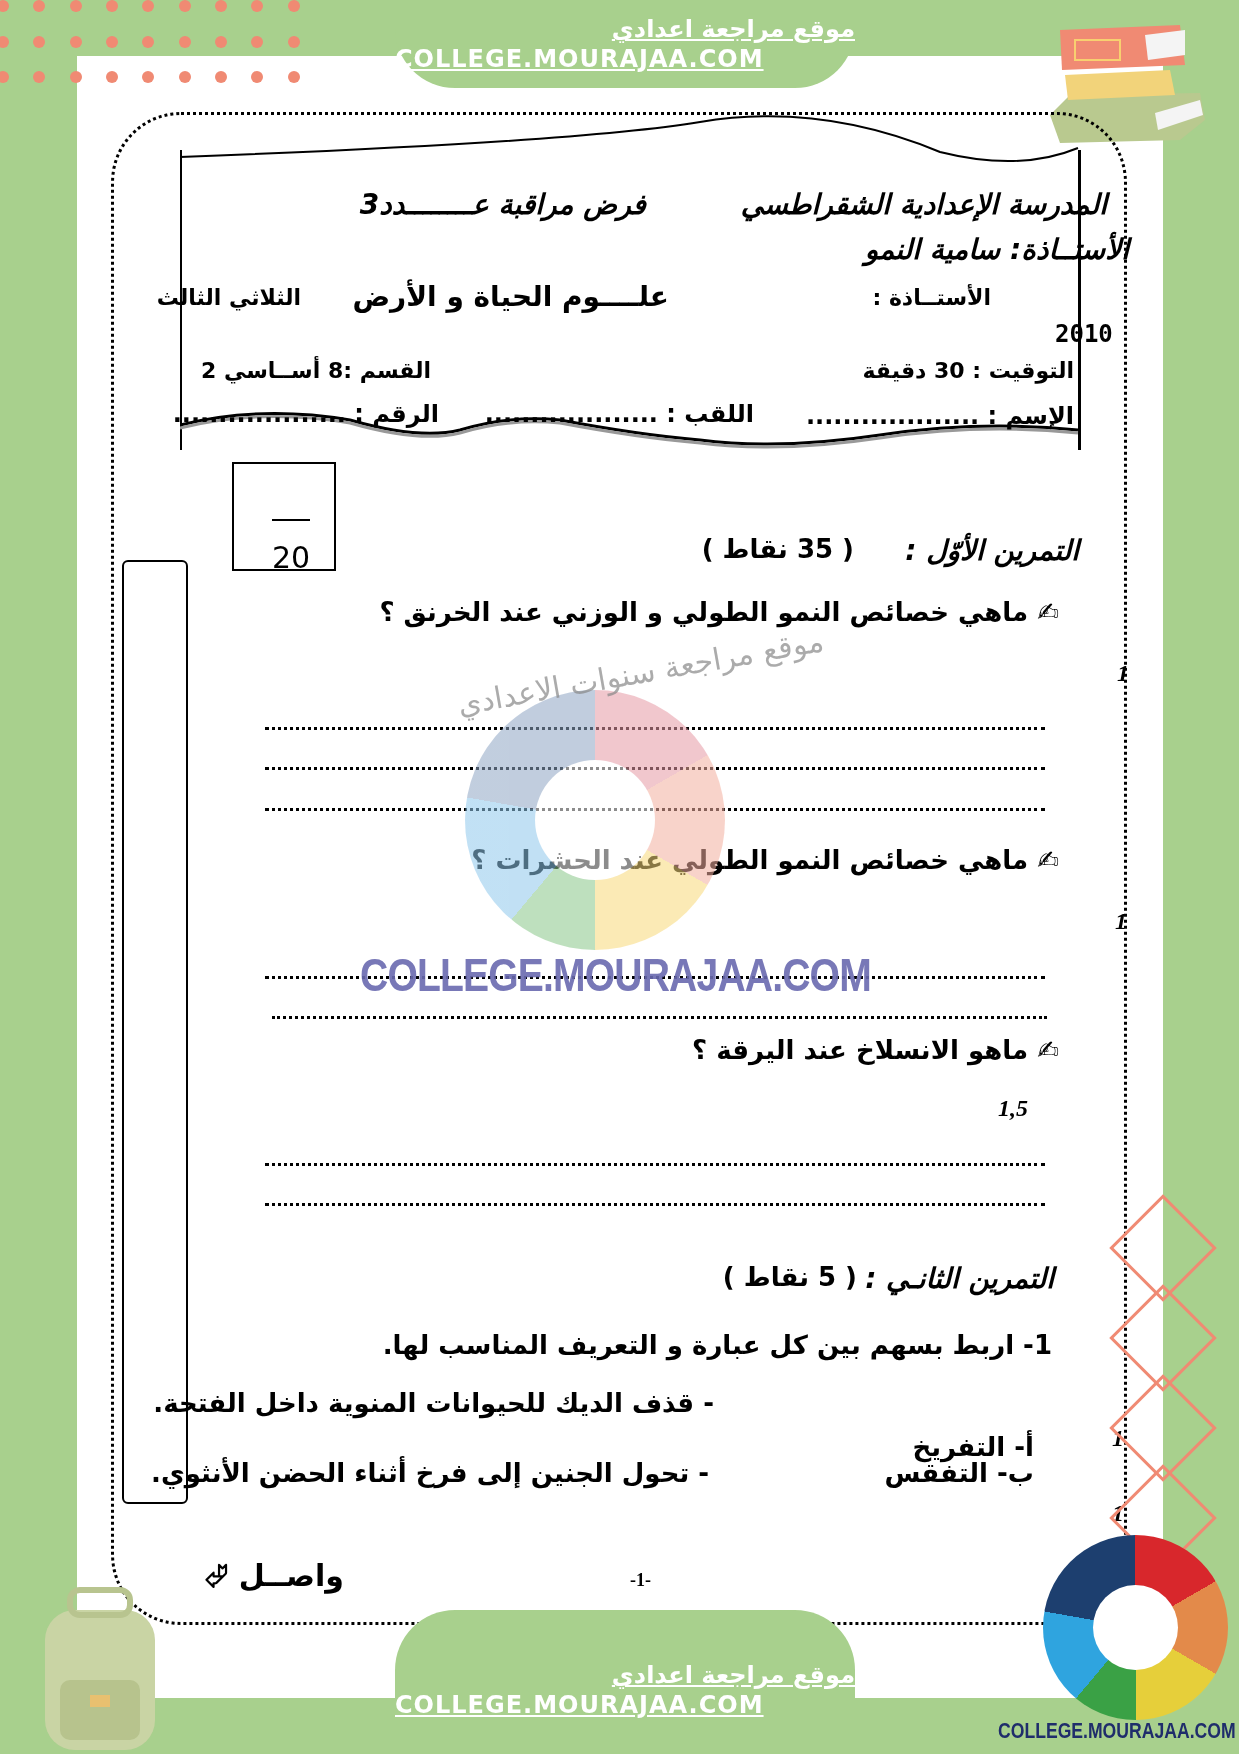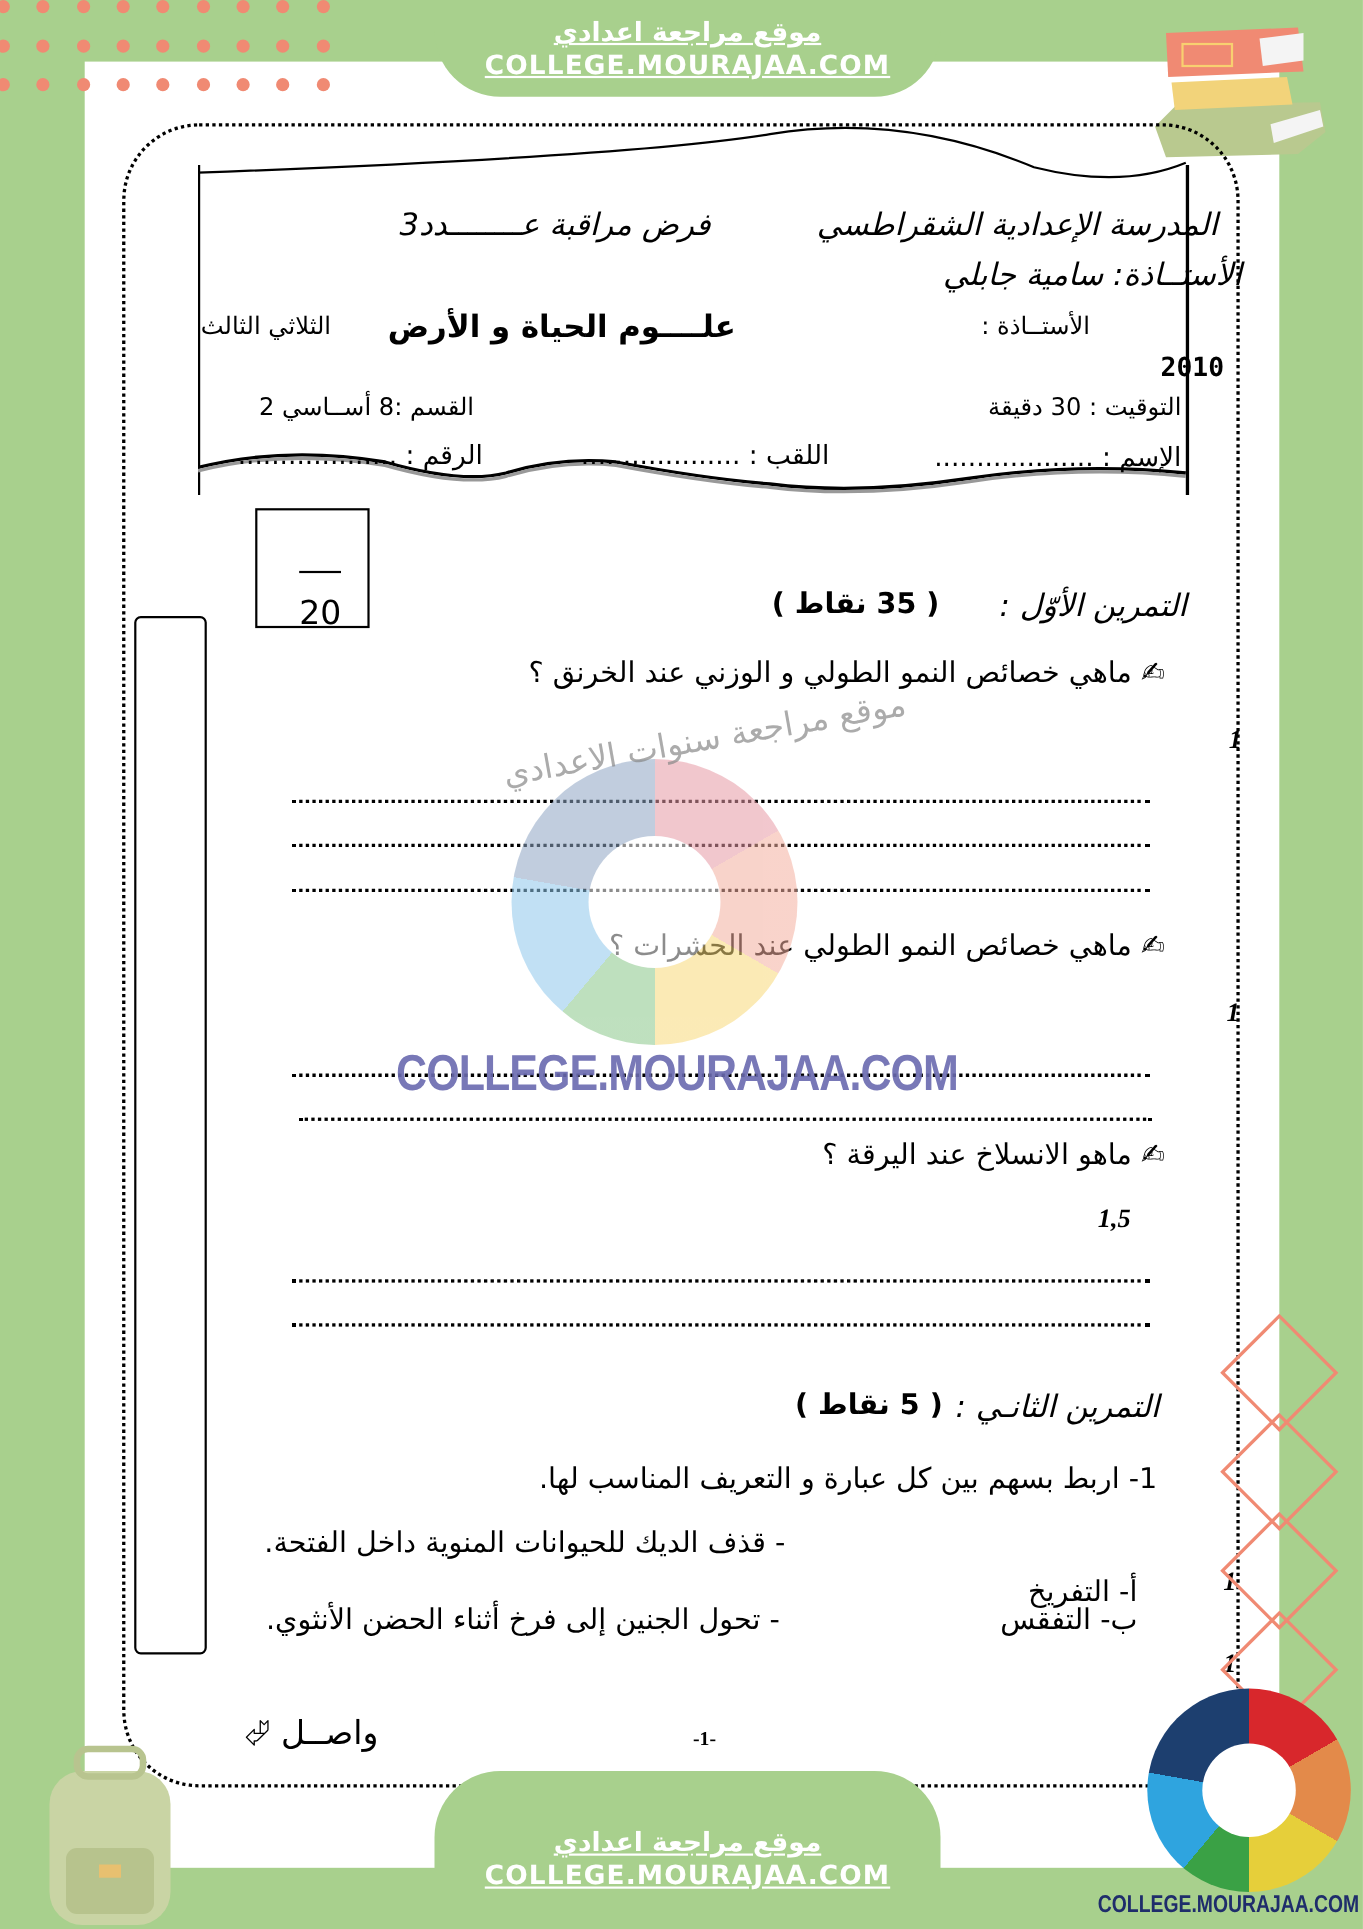--- a/index.html
+++ b/index.html
@@ -1,25 +1,25 @@
 <!DOCTYPE html>
 <html><head>
 <meta charset="utf-8">
 <style>
   html, body { margin:0; padding:0; }
   body { width:1239px; height:1754px; position:relative; overflow:hidden; background:#a8d08d; font-family:"DejaVu Sans", sans-serif; color:#000; }
   .abs { position:absolute; }
   .white-area { left:77px; top:56px; width:1086px; height:1642px; background:#fff; }
   .dot { width:12px; height:12px; border-radius:50%; background:#f08a73; position:absolute; }
-  .banner { background:#a8d08d; border-radius:60px; text-align:center; color:#fff; }
+  .banner { background:#a8d08d; border-radius:60px; color:#fff; }
   .banner .ar { font-size:24px; font-weight:bold; text-decoration:underline; line-height:30px; direction:rtl; }
   .banner .en { font-size:24px; font-weight:bold; text-decoration:underline; letter-spacing:1px; line-height:30px; font-family:"DejaVu Sans", sans-serif; }
   .frame { left:111px; top:112px; width:1010px; height:1507px; border:3px dotted #000; border-radius:70px; }
   .header-box { left:180px; top:150px; width:896px; height:300px; border-left:2px solid #000; border-right:3px solid #000; }
-  .rtl { direction:rtl; unicode-bidi:isolate; white-space:nowrap; }
+  .rtl { direction:rtl; unicode-bidi:isolate; white-space:nowrap;font-weight:bold; }
   .t { position:absolute; white-space:nowrap; }
   .it { font-style:italic; }
   .b { font-weight:bold; }
   .dotted-line { position:absolute; border-bottom:3px dotted #000; height:0; }
   .q { font-size:26px; }
   .score { font-family:"Liberation Serif", serif; font-style:italic; font-weight:bold; font-size:24px; }
   .scroll-v { left:122px; top:560px; width:62px; height:940px; border:2px solid #000; border-radius:6px; }
   .score-box { left:232px; top:462px; width:100px; height:105px; border:2px solid #000; }
   .chev { position:absolute; width:70px; height:70px; border:3px solid #f08a73; transform:rotate(45deg); }
   .watermark-ring { left:465px; top:690px; width:260px; height:260px; border-radius:50%; opacity:0.55; }
@@ -81,21 +81,21 @@
 <svg class="abs" style="left:180px;top:112px" width="900" height="60">
   <path d="M0 45 Q400 30 520 10 Q640 -10 760 40 Q840 60 898 36" fill="none" stroke="#000" stroke-width="2"></path>
 </svg>
 <svg class="abs" style="left:180px;top:400px" width="900" height="60">
   <path d="M0 25 Q80 5 170 20 Q240 40 280 30 Q330 15 380 20 Q460 35 520 40 Q600 50 700 35 Q800 20 898 30" fill="none" stroke="#000" stroke-width="3"></path>
   <path d="M0 28 Q80 8 170 23 Q240 43 280 33 Q330 18 380 23 Q460 38 520 43 Q600 53 700 38 Q800 23 898 33" fill="none" stroke="#999" stroke-width="3"></path>
 </svg>
 
 <div class="t rtl it" style="right:132px;top:188px;font-size:28px;">المدرسة الإعدادية الشقراطسي</div>
 <div class="t rtl it" style="right:593px;top:188px;font-size:28px;">فرض مراقبة عــــــــدد3</div>
-<div class="t rtl it" style="right:110px;top:233px;font-size:28px;">الأستــاذة: سامية  جابلي</div>
+<div class="t rtl it" style="right:110px;top:233px;font-size:28px;">الأستــاذة: سامية  النمو</div>
 <div class="t rtl" style="right:248px;top:285px;font-size:22px;">الأستــاذة :</div>
 <div class="t rtl b" style="right:570px;top:280px;font-size:28px;font-weight:bold;">علــــوم الحياة و الأرض</div>
 <div class="t rtl" style="right:938px;top:285px;font-size:22px;">الثلاثي الثالث</div>
 <div class="t b" style="left:1055px;top:320px;font-size:24px;font-family:'DejaVu Sans Mono', monospace;">2010</div>
 <div class="t rtl" style="right:165px;top:358px;font-size:22px;">التوقيت : 30 دقيقة</div>
 <div class="t rtl" style="right:808px;top:358px;font-size:22px;">القسم :8 أســاسي 2</div>
 <div class="t rtl" style="right:165px;top:402px;font-size:24px;">الإسم : ...................</div>
 <div class="t rtl" style="right:485px;top:400px;font-size:24px;">اللقب : ...................</div>
 <div class="t rtl" style="right:800px;top:400px;font-size:24px;">الرقم : ...................</div>
 

